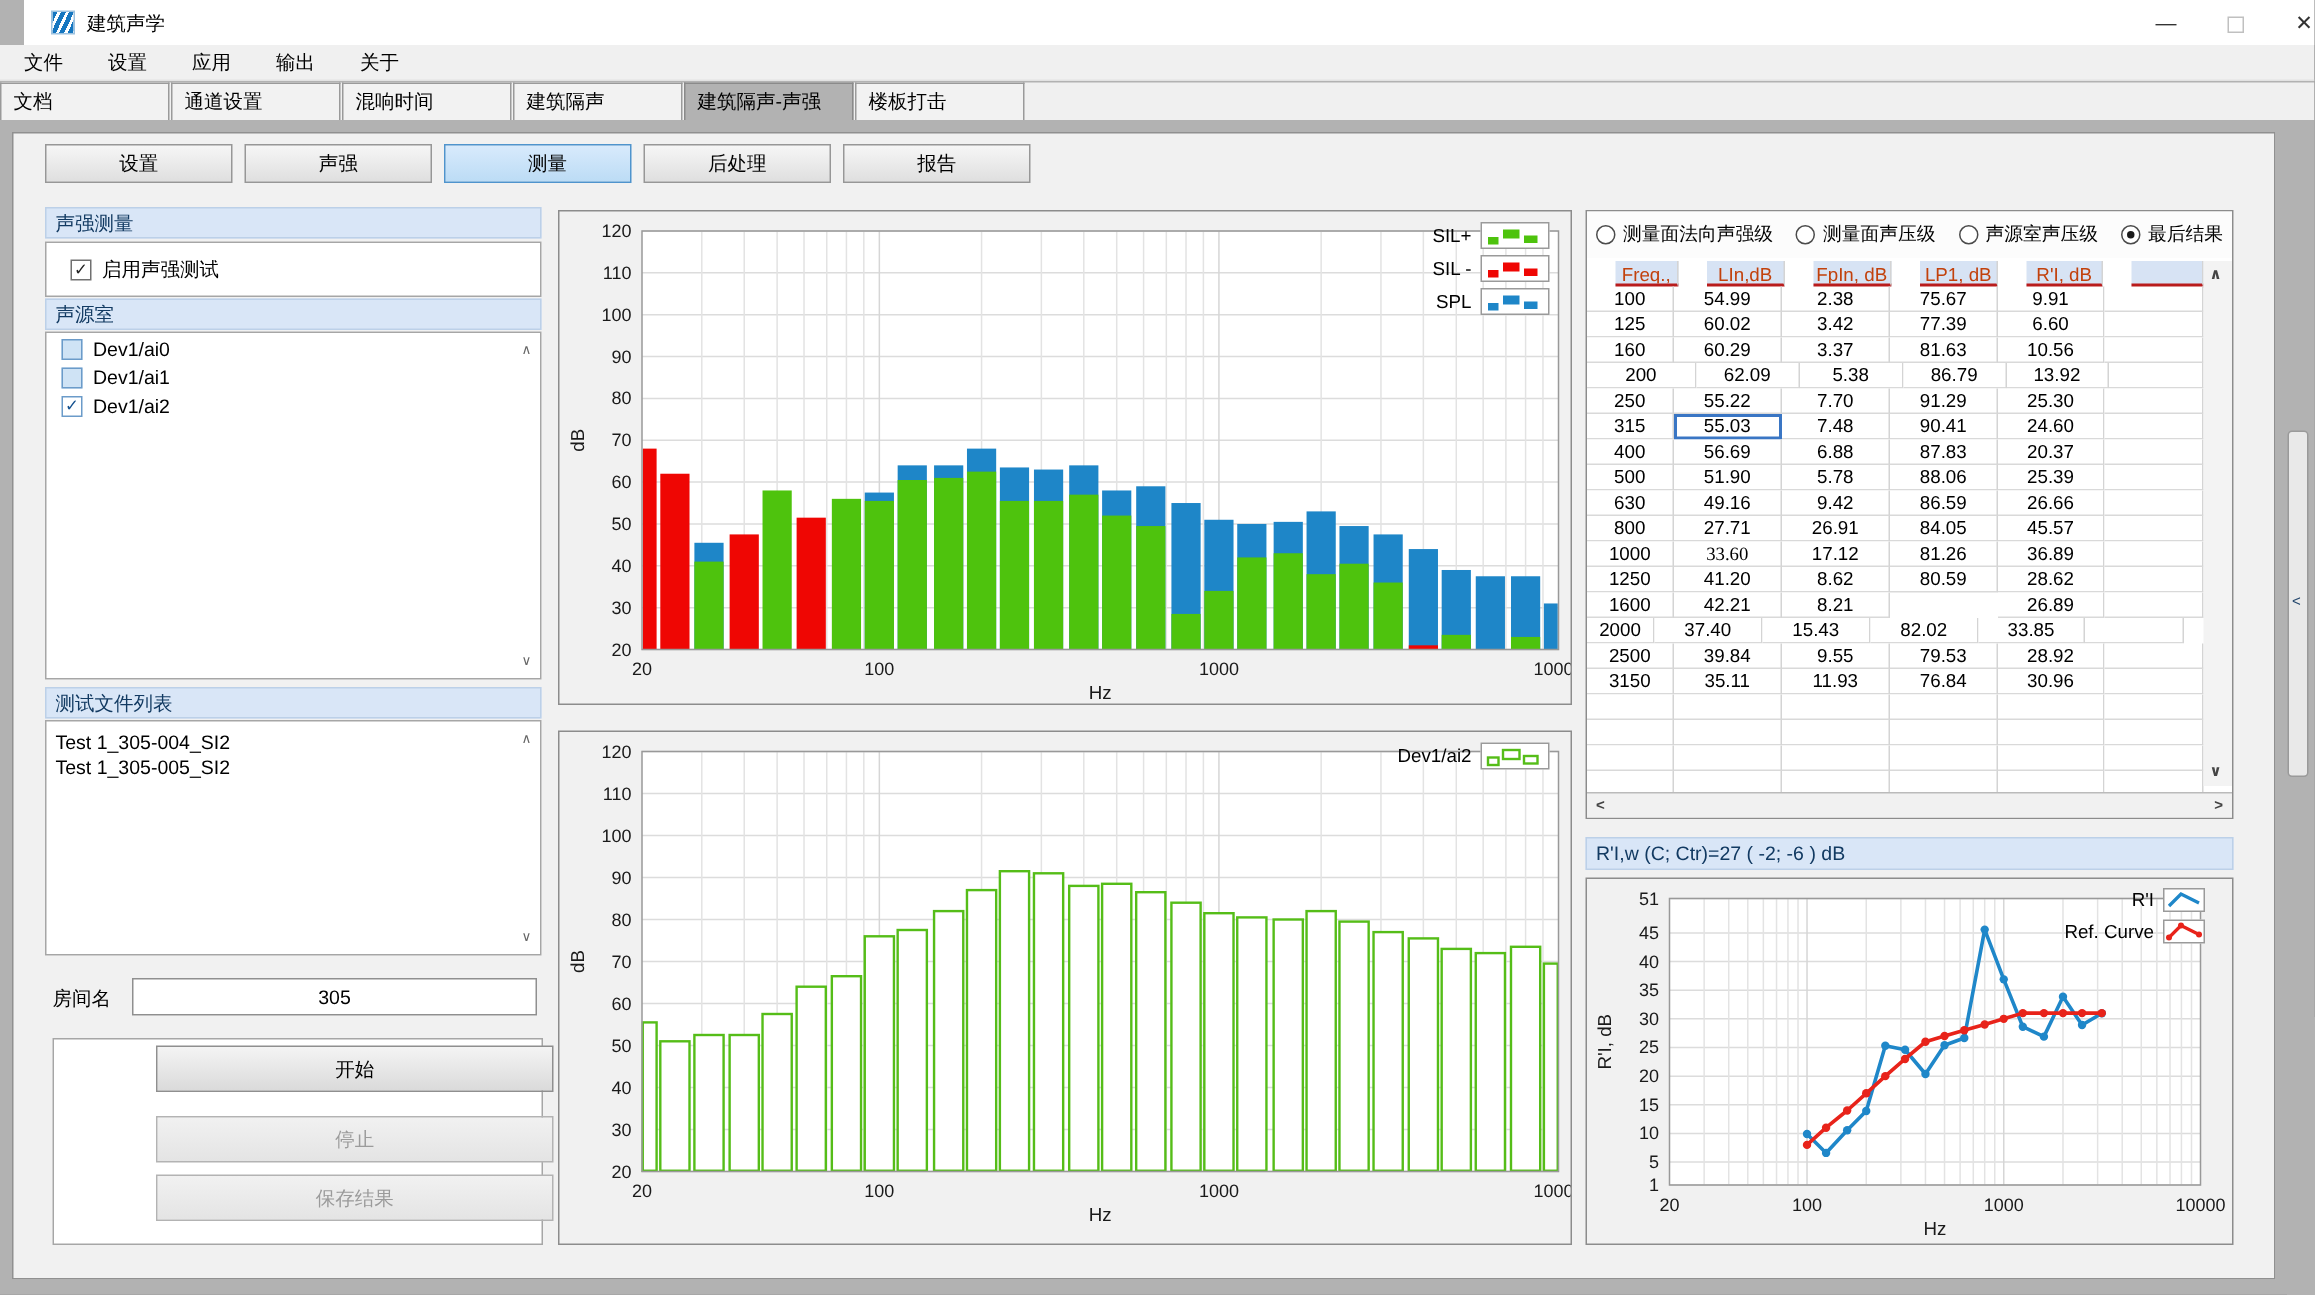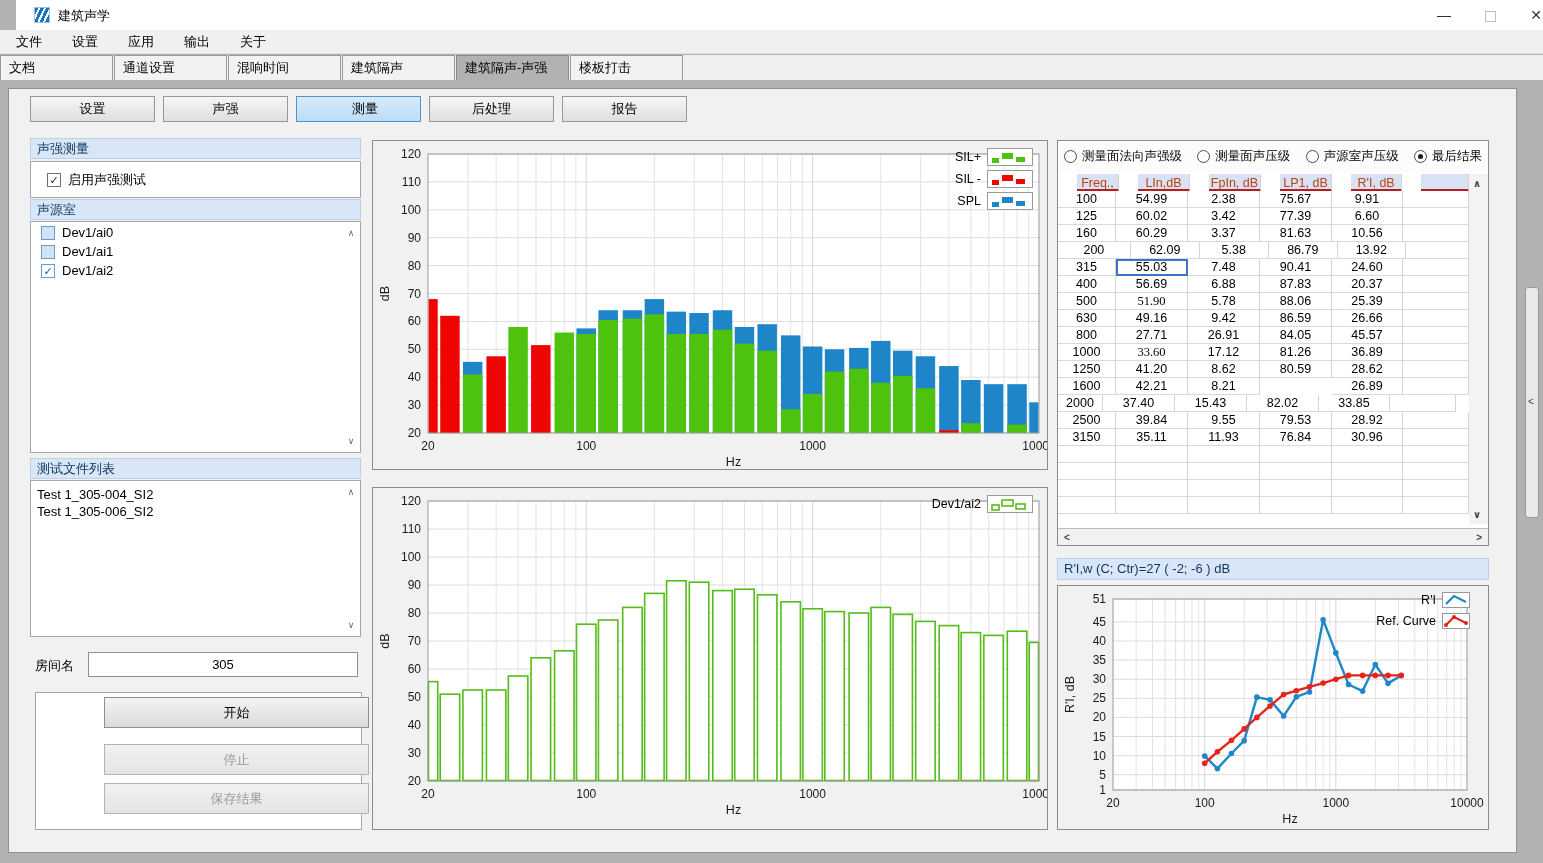--- a/index.html
+++ b/index.html
@@ -140,21 +140,21 @@
         <span>Dev1/ai2</span>
       </div>
     </div>
 
   <div class="sec-header" style="top:458px;">测试文件列表</div>
 
   <div class="whitebox" style="left:30px;top:480px;width:331px;height:157px;" id="file-list">
     <span class="scroll-arrow" style="top:6px;">∧</span>
     <span class="scroll-arrow" style="bottom:6px;">∨</span>
   <div class="list-item" style="padding-top: 6px;">Test 1_305-004_SI2</div>
-      <div class="list-item">Test 1_305-006_SI2</div>
+      <div class="list-item">Test 1_305-005_SI2</div>
     </div>
 
   <span class="room-label">房间名</span>
   <input class="room-input" value="305" style="">
 
   <div class="whitebox" style="left:35px;top:692px;width:327px;height:138px;">
     <div class="action-btn" style="top:4px;">开始</div>
     <div class="action-btn disabled" style="top:51px;">停止</div>
     <div class="action-btn disabled" style="top:90px;">保存结果</div>
   </div>
@@ -440,38 +440,46 @@
         </div>
         <div class="tr">
           <div class="td" style="width: 76px;">200</div>
           <div class="td" style="width: 72px;">62.09</div>
           <div class="td" style="width: 72px;">5.38</div>
           <div class="td" style="width: 72px;">86.79</div>
           <div class="td" style="width: 71px;">13.92</div>
           <div class="td" style="width: 66px;"></div>
         </div>
         <div class="tr">
+          <div class="td" style="width: 58px;">250</div>
+          <div class="td" style="width: 72px;">55.22</div>
+          <div class="td" style="width: 72px;">7.70</div>
+          <div class="td" style="width: 72px;">91.29</div>
+          <div class="td" style="width: 71px;">25.30</div>
+          <div class="td" style="width: 66px;"></div>
+        </div>
+        <div class="tr">
           <div class="td" style="width: 58px;">315</div>
           <div class="td sel-cell" style="width: 72px;">55.03</div>
           <div class="td" style="width: 72px;">7.48</div>
           <div class="td" style="width: 72px;">90.41</div>
           <div class="td" style="width: 71px;">24.60</div>
           <div class="td" style="width: 66px;"></div>
         </div>
         <div class="tr">
           <div class="td" style="width: 58px;">400</div>
           <div class="td" style="width: 72px;">56.69</div>
           <div class="td" style="width: 72px;">6.88</div>
           <div class="td" style="width: 72px;">87.83</div>
           <div class="td" style="width: 71px;">20.37</div>
           <div class="td" style="width: 66px;"></div>
         </div>
         <div class="tr">
           <div class="td" style="width: 58px;">500</div>
-          <div class="td" style="width: 72px; font-family: Liberation Serif, serif;">51.90</div>
+          <div class="td" style="width: 72px;">51.90</div>
           <div class="td" style="width: 72px;">5.78</div>
           <div class="td" style="width: 72px;">88.06</div>
           <div class="td" style="width: 71px;">25.39</div>
           <div class="td" style="width: 66px;"></div>
         </div>
         <div class="tr">
           <div class="td" style="width: 58px;">630</div>
           <div class="td" style="width: 72px;">49.16</div>
           <div class="td" style="width: 72px;">9.42</div>
           <div class="td" style="width: 72px;">86.59</div>

